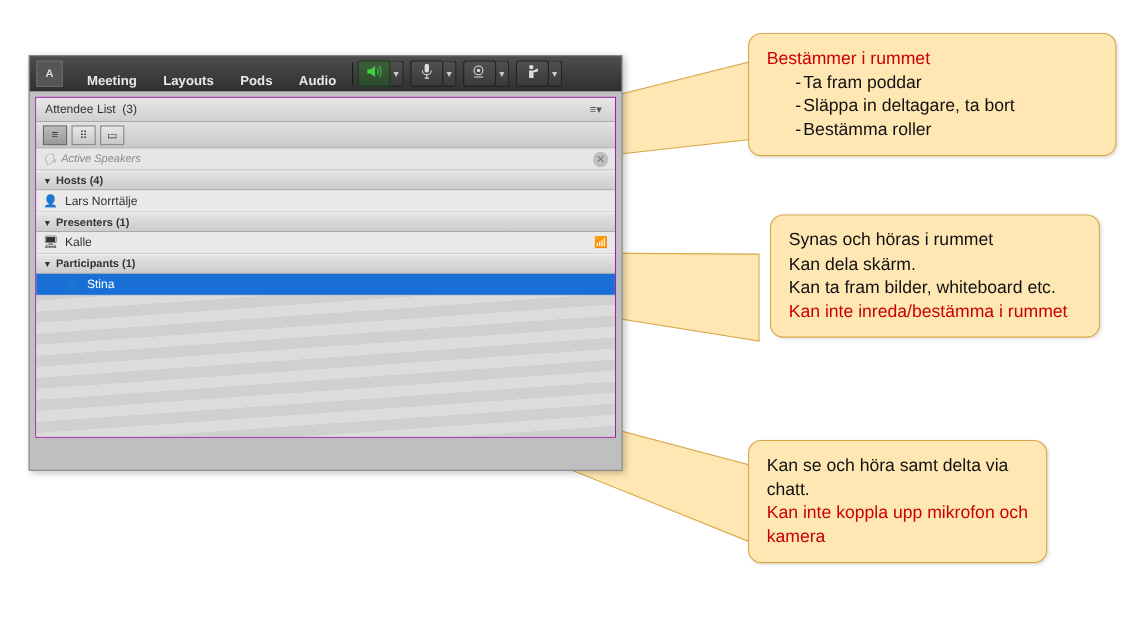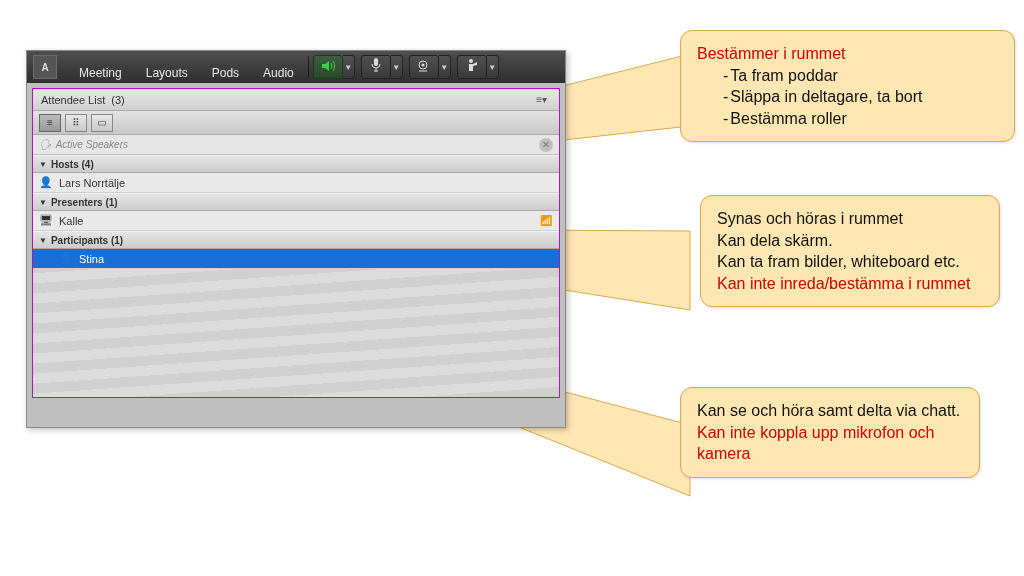--- a/index.html
+++ b/index.html
@@ -29,20 +29,21 @@
     background: #555;
     border: 1px solid #6b6b6b;
     margin-right: 10px;
     display: flex; align-items: center; justify-content: center;
     color: #ddd; font-size: 10px; font-weight: bold;
   }
   .menu-item {
     color: #e8e8e8; font-size: 12px;
     padding: 0 12px; height: 21px; line-height: 32px;
     cursor: pointer;
+    font-weight: bold;
   }
   .menu-sep { width:1px; height:20px; background:#1a1a1a; margin:0 2px; }
   .icon-btn {
     width: 30px; height: 24px; margin: 0 2px;
     display:flex; align-items:center; justify-content:center;
     background: linear-gradient(#505050,#3a3a3a);
     border:1px solid #222; border-radius:3px;
     color:#ddd; cursor:pointer;
     position:relative;
   }
@@ -249,16 +250,16 @@
   </ul>
 </div>
 
 <div class="callout" style="left:700px; top:195px; width:300px;">
   <div>Synas och höras i rummet</div>
   <div>Kan dela skärm.</div>
   <div>Kan ta fram bilder, whiteboard etc.</div>
   <div class="red">Kan inte inreda/bestämma i rummet</div>
 </div>
 
-<div class="callout" style="left:680px; top:387px; width:300px;">
+<div class="callout" style="left:680px; top:400px; width:272px;">
   <div>Kan se och höra samt delta via chatt.</div>
   <div class="red">Kan inte koppla upp mikrofon och kamera</div>
 </div>
 
 </body></html>

